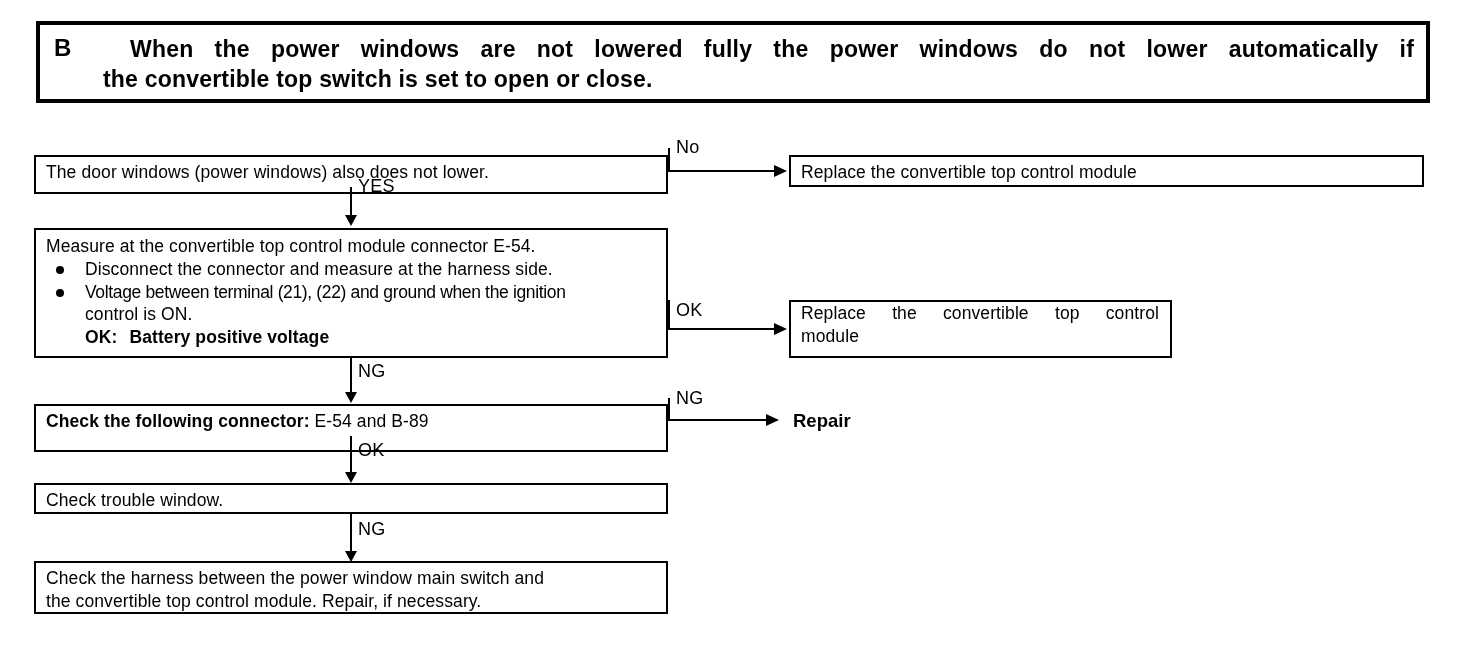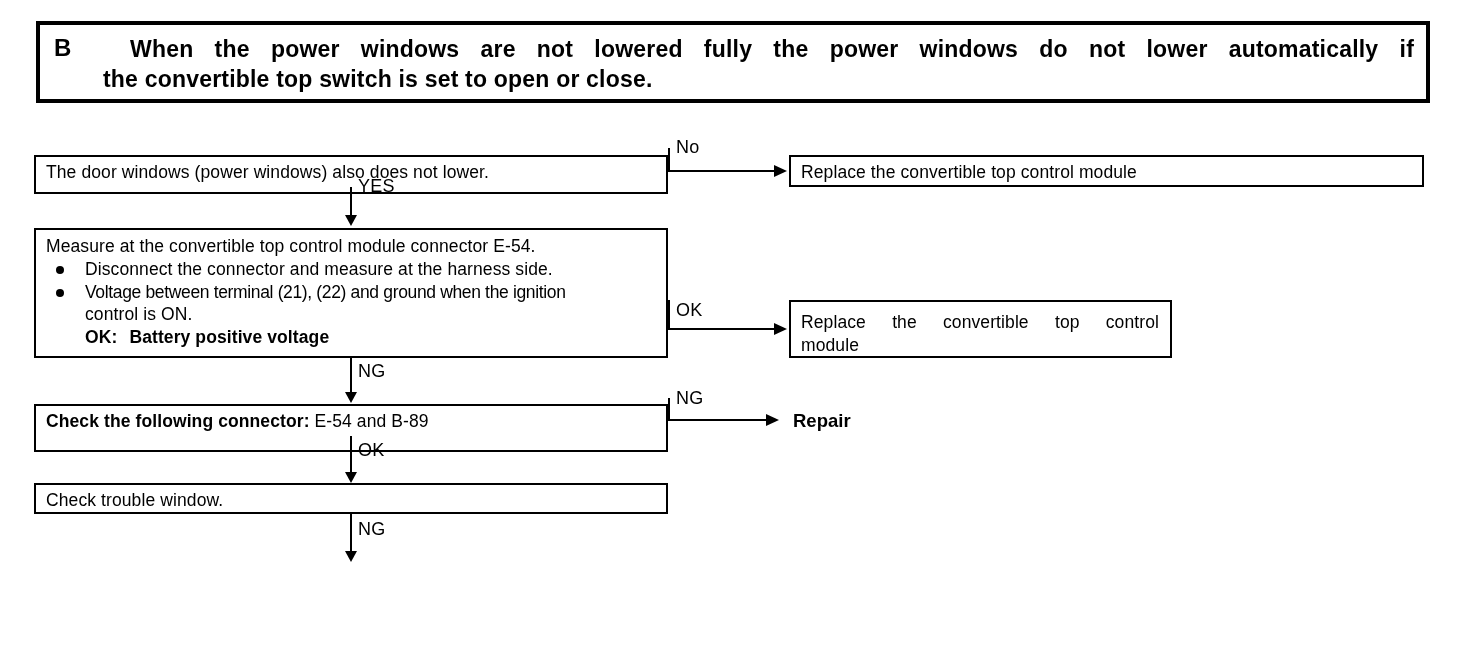--- a/index.html
+++ b/index.html
@@ -189,21 +189,21 @@
       </span>
     </div>
   </div>
 
   <div class="vline" style="left:668px; top:300px; height:30px;"></div>
   <div class="hline" style="left:668px; top:328px; width:108px;"></div>
   <div class="arrow-right" style="left:774px; top:323px;"></div>
   <div class="edge-label" style="left:676px; top:300px;">OK</div>
 
   <div class="fbox" style="left:789px; top:300px; width:383px; height:58px;">
-    <div class="pad" style="padding-top:9px;">
+    <div class="pad" style="padding-top:0;">
       <span class="tline just" style="width:358px;">Replace the convertible top control</span>
       <span class="tline">module</span>
     </div>
   </div>
 
   <div class="vline" style="left:350px; top:358px; height:42px;"></div>
   <div class="arrow-down" style="left:345px; top:392px;"></div>
   <div class="edge-label" style="left:358px; top:361px;">NG</div>
 
   <div class="fbox" style="left:34px; top:404px; width:634px; height:48px;">
@@ -225,14 +225,20 @@
   <div class="fbox" style="left:34px; top:483px; width:634px; height:31px;">
     <div class="pad">
       <span class="tline">Check trouble window.</span>
     </div>
   </div>
 
   <div class="vline" style="left:350px; top:514px; height:46px;"></div>
   <div class="arrow-down" style="left:345px; top:551px;"></div>
   <div class="edge-label" style="left:358px; top:519px;">NG</div>
 
+  <div class="fbox" style="left:34px; top:561px; width:634px; height:53px;">
+    <div class="pad" style="padding-top:4px;">
+      <span class="tline">Check the harness between the power window main switch and</span>
+      <span class="tline">the convertible top control module. Repair, if necessary.</span>
+    </div>
+  </div>
 
 </div>
 
 </body></html>

